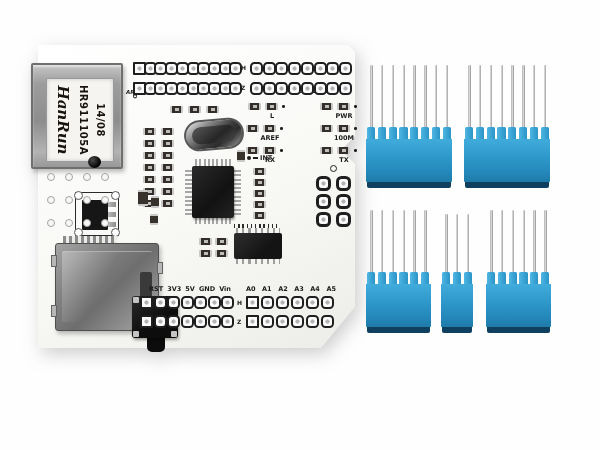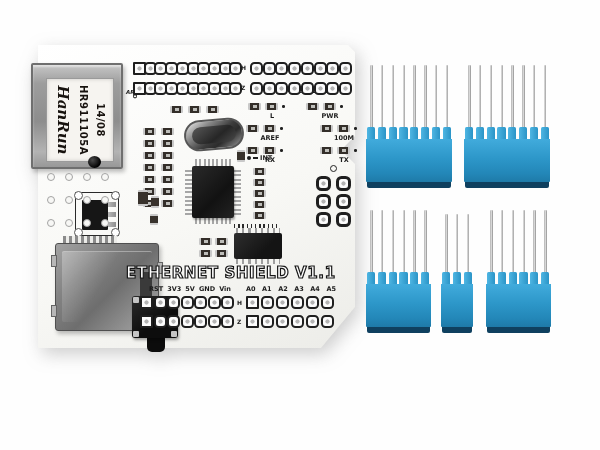--- a/index.html
+++ b/index.html
@@ -176,21 +176,20 @@
       <div class="sd-tab" style="left:119px;top:253px;"></div>
 
       <div class="rst-plunger"></div>
       <div class="rst">
         <i style="left:1px;top:1px;"></i>
         <i style="right:1px;top:1px;"></i>
         <i style="left:1px;bottom:1px;"></i>
         <i style="right:1px;bottom:1px;"></i>
       </div>
 
-      <div class="title">ETHERNET SHIELD V1.1</div>
 
       <div class="lbl-row" style="left:111px;top:241px;width:82px;font-size:6.5px;">
           <span>RST</span>
           <span>3V3</span>
           <span>5V</span>
           <span>GND</span>
           <span>Vin</span>
         </div>
       <div class="lbl-row" style="left:208px;top:241px;width:90px;font-size:6.5px;">
           <span>A0</span>
@@ -314,21 +313,21 @@
         <div class="smdv" style="left: 112px; top: 169px; width: 8px; height: 11px;"></div>
         <div class="smdv" style="left: 199px; top: 105px; width: 8px; height: 12px;"></div>
         <div class="led-cluster" style="left: 210px; top: 58px;">
           <div class="smds">
             <div class="cap"></div>
             <div class="cap"></div>
             <div class="dot"></div>
           </div>
           <div class="led-lbl">L</div>
         </div>
-        <div class="led-cluster" style="left: 268px; top: 58px;">
+        <div class="led-cluster" style="left: 282px; top: 58px;">
           <div class="smds">
             <div class="cap"></div>
             <div class="cap"></div>
             <div class="dot"></div>
           </div>
           <div class="led-lbl">PWR</div>
         </div>
         <div class="led-cluster" style="left: 208px; top: 80px;">
           <div class="smds">
             <div class="cap"></div>

